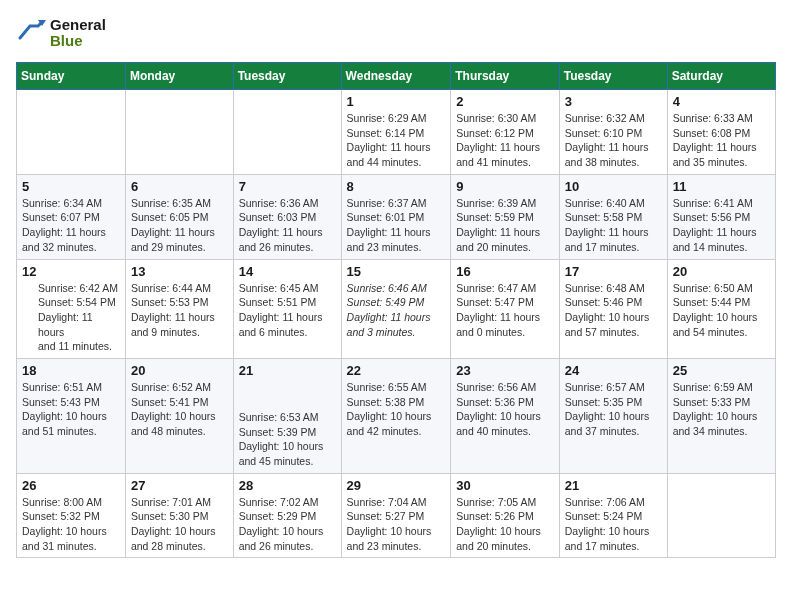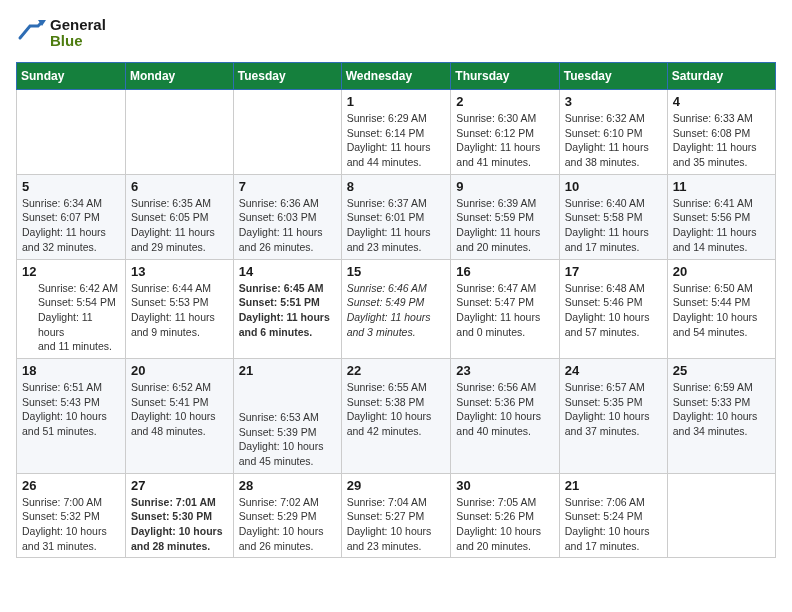--- a/index.html
+++ b/index.html
@@ -205,21 +205,21 @@
         </td>
         <td>
           <span class="day-number">13</span>
           <div class="day-info" style="white-space: pre-line;">Sunrise: 6:44 AM
 Sunset: 5:53 PM
 Daylight: 11 hours
 and 9 minutes.</div>
         </td>
         <td>
           <span class="day-number">14</span>
-          <div class="day-info" style="white-space: pre-line; font-weight: bold;">Sunrise: 6:45 AM
+          <div class="day-info" style="white-space: pre-line;">Sunrise: 6:45 AM
 Sunset: 5:51 PM
 Daylight: 11 hours
 and 6 minutes.</div>
         </td>
         <td>
           <span class="day-number">15</span>
           <div class="day-info" style="white-space: pre-line; font-style: italic;">Sunrise: 6:46 AM
 Sunset: 5:49 PM
 Daylight: 11 hours
 and 3 minutes.</div>
@@ -293,28 +293,28 @@
           <span class="day-number">25</span>
           <div class="day-info" style="white-space: pre-line;">Sunrise: 6:59 AM
 Sunset: 5:33 PM
 Daylight: 10 hours
 and 34 minutes.</div>
         </td>
       </tr>
       <tr>
         <td>
           <span class="day-number">26</span>
-          <div class="day-info" style="white-space: pre-line;">Sunrise: 7:00 AM
+          <div class="day-info" style="white-space: pre-line;">Sunrise: 8:00 AM
 Sunset: 5:32 PM
 Daylight: 10 hours
 and 31 minutes.</div>
         </td>
         <td>
           <span class="day-number">27</span>
-          <div class="day-info" style="white-space: pre-line; font-weight: bold;">Sunrise: 7:01 AM
+          <div class="day-info" style="white-space: pre-line;">Sunrise: 7:01 AM
 Sunset: 5:30 PM
 Daylight: 10 hours
 and 28 minutes.</div>
         </td>
         <td>
           <span class="day-number">28</span>
           <div class="day-info" style="white-space: pre-line;">Sunrise: 7:02 AM
 Sunset: 5:29 PM
 Daylight: 10 hours
 and 26 minutes.</div>

